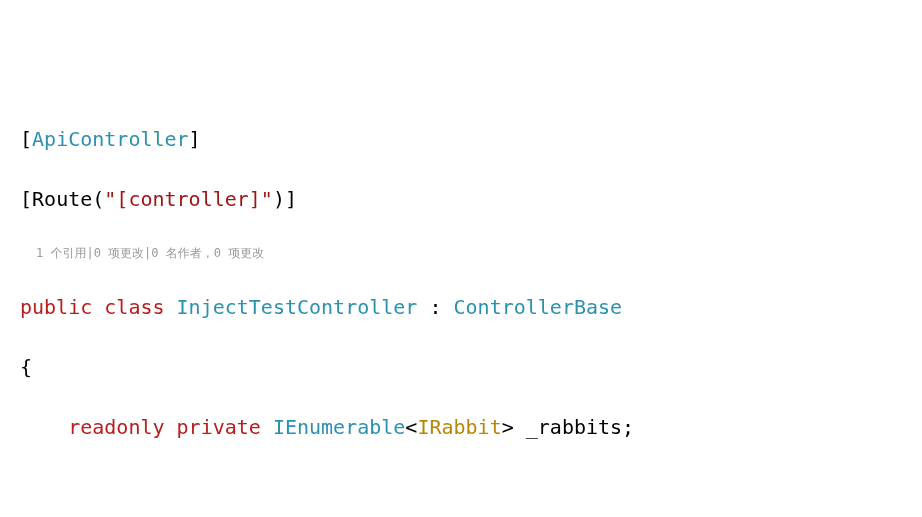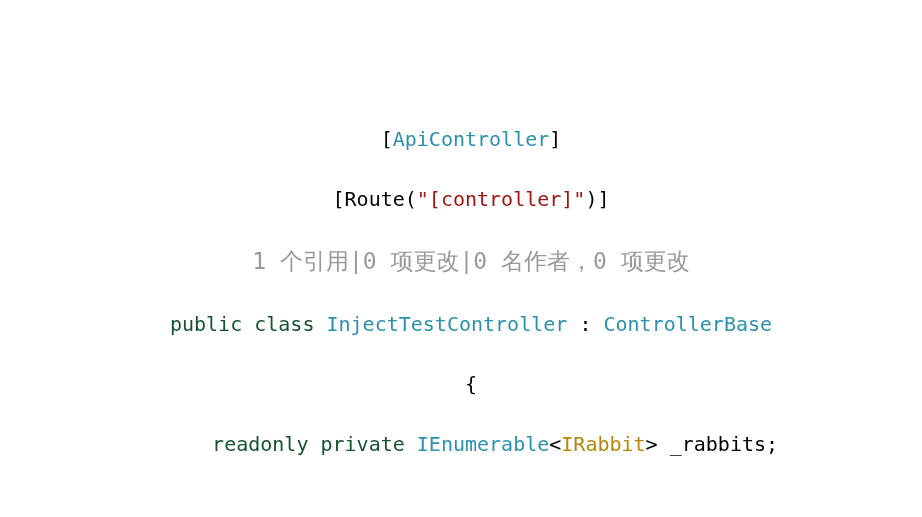--- a/index.html
+++ b/index.html
@@ -5,26 +5,26 @@
   * { margin: 0; padding: 0; box-sizing: border-box; }
   body {
     font-family: "NSimSun", "SimSun", "Consolas", monospace;
     font-size: 20px;
     background: #ffffff;
     color: #000000;
     line-height: 1.5;
     padding: 4px 0 0 20px;
     white-space: pre;
   }
-  .line { position: relative; text-align: center; }
+  .line { position: relative; }
   .c-attr     { color: #2b91af; }  
-  .c-keyword  { color: #14532d; }  
+  .c-keyword  { color: #b91c1c; }  
   .c-typegold { color: #b8860b; }  
   .c-str      { color: #a31515; }  
-  .c-codelens { color: #999999; font-size: 23px; }
+  .c-codelens { color: #999999; font-size: 12px; margin-left: 16px; }
   .c-black    { color: #000000; }
   .guide { color: #d0d0d0; }
 </style>
 </head>
 <body>
 
 
 
 <div class="line"><span class="c-black">[</span><span class="c-attr">ApiController</span><span class="c-black">]</span></div>
 <div class="line"><span class="c-black">[</span><span class="c-black">Route</span><span class="c-black">(</span><span class="c-str">"[controller]"</span><span class="c-black">)]</span></div>

